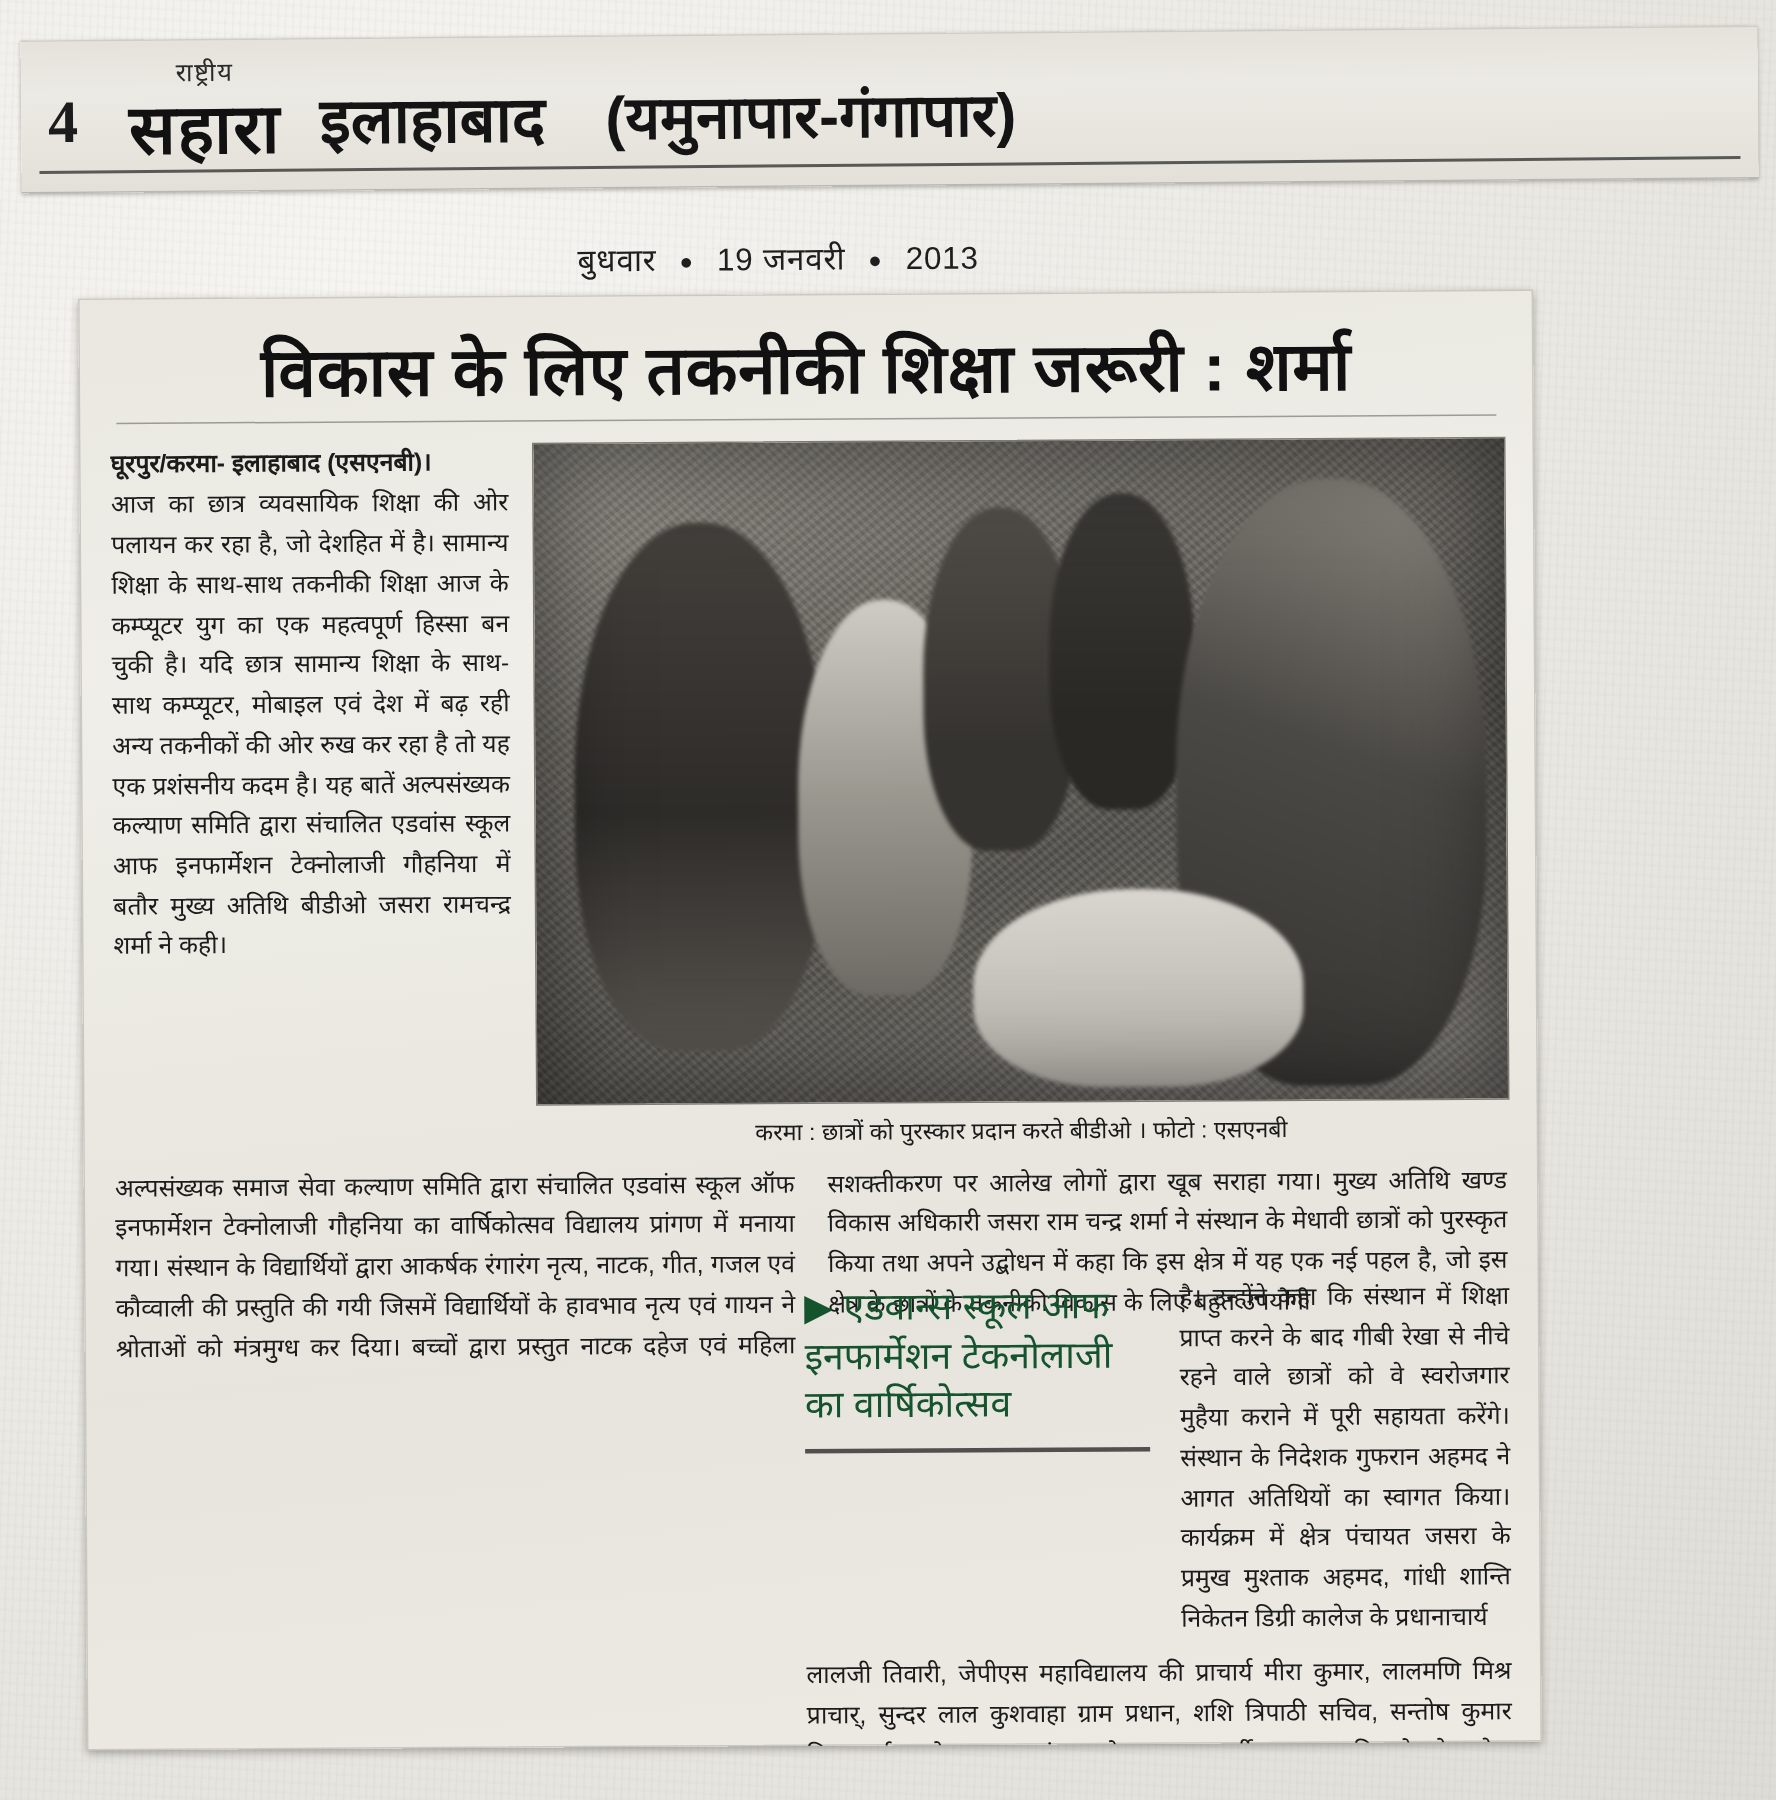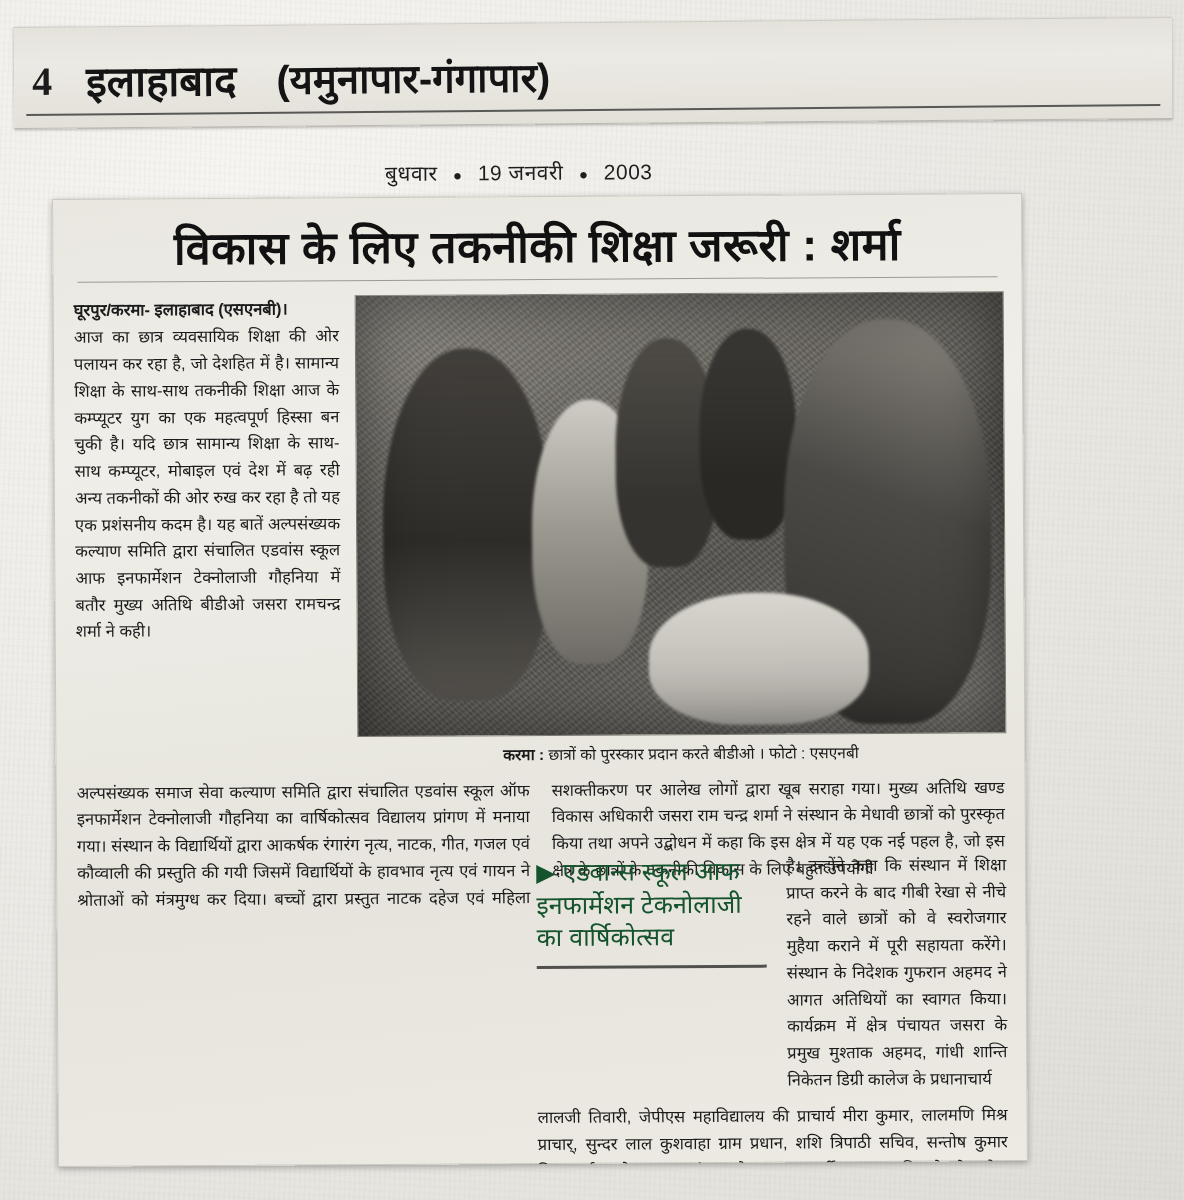--- a/index.html
+++ b/index.html
@@ -206,21 +206,21 @@
     position: absolute; inset: 0;
     box-shadow: inset 0 0 70px rgba(0,0,0,.55);
   }
   .caption {
     font-family: "Liberation Sans", sans-serif;
     font-size: 15.5px;
     color: #1a1a1a;
     margin-top: 7px;
     text-align: center;
   }
-  .caption b { font-weight: bold; }
+  .caption b { font-weight: normal; }
 
   
   .lower {
     margin-top: 12px;
   }
   .band {
     font-family: "Liberation Sans", sans-serif;
     font-size: 16.5px;
     line-height: 1.62;
     color: #1b1b1b;
@@ -255,32 +255,36 @@
   }
 </style>
 </head>
 <body>
 
 <div class="scan-bg"></div>
 
 <div class="masthead">
   <div class="masthead-inner">
     <div class="page-num">4</div>
+    <div class="brand-block">
+      <div class="brand-small">राष्ट्रीय</div>
+      <div class="brand-main">सहारा</div>
+    </div>
     <div class="city-name">इलाहाबाद</div>
     <div class="edition-name">(यमुनापार-गंगापार)</div>
   </div>
   <div class="masthead-rule"></div>
 </div>
 
 <div class="dateline">
   <span>बुधवार</span>
   <span class="dot">●</span>
   <span>19 जनवरी</span>
   <span class="dot">●</span>
-  <span>2003</span>
+  <span>2013</span>
 </div>
 
 <div class="clipping">
 
   <div class="headline">विकास के लिए तकनीकी शिक्षा जरूरी : शर्मा</div>
   <div class="headline-rule"></div>
 
   <div class="top-region">
     <div class="lead-col">
       <b class="lead-head">घूरपुर/करमा-  इलाहाबाद (एसएनबी)।</b><span> आज का छात्र व्यवसायिक शिक्षा की ओर पलायन कर रहा है, जो देशहित में है। सामान्य शिक्षा के साथ-साथ तकनीकी शिक्षा आज के कम्प्यूटर युग का एक महत्वपूर्ण हिस्सा बन चुकी है। यदि छात्र सामान्य शिक्षा के साथ-साथ कम्प्यूटर, मोबाइल एवं देश में बढ़ रही अन्य तकनीकों की ओर रुख कर रहा है तो यह एक प्रशंसनीय कदम है। यह बातें अल्पसंख्यक कल्याण समिति द्वारा संचालित एडवांस स्कूल आफ इनफार्मेशन टेक्नोलाजी गौहनिया में बतौर मुख्य अतिथि बीडीओ जसरा रामचन्द्र शर्मा ने कही।</span>

